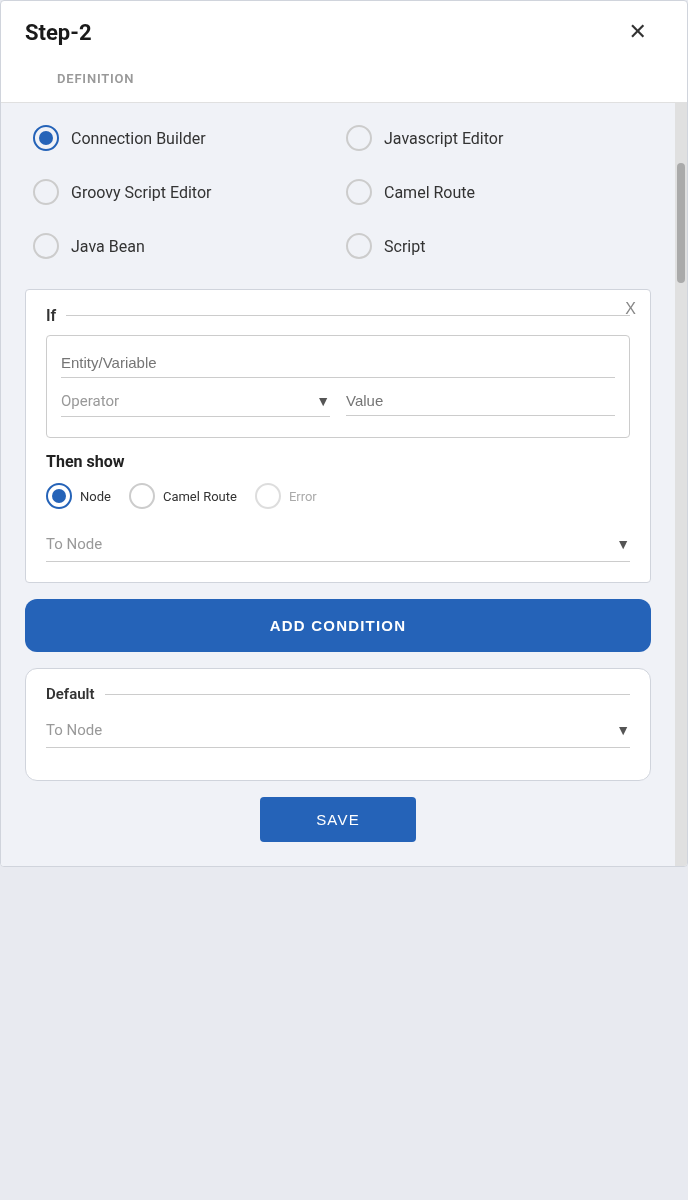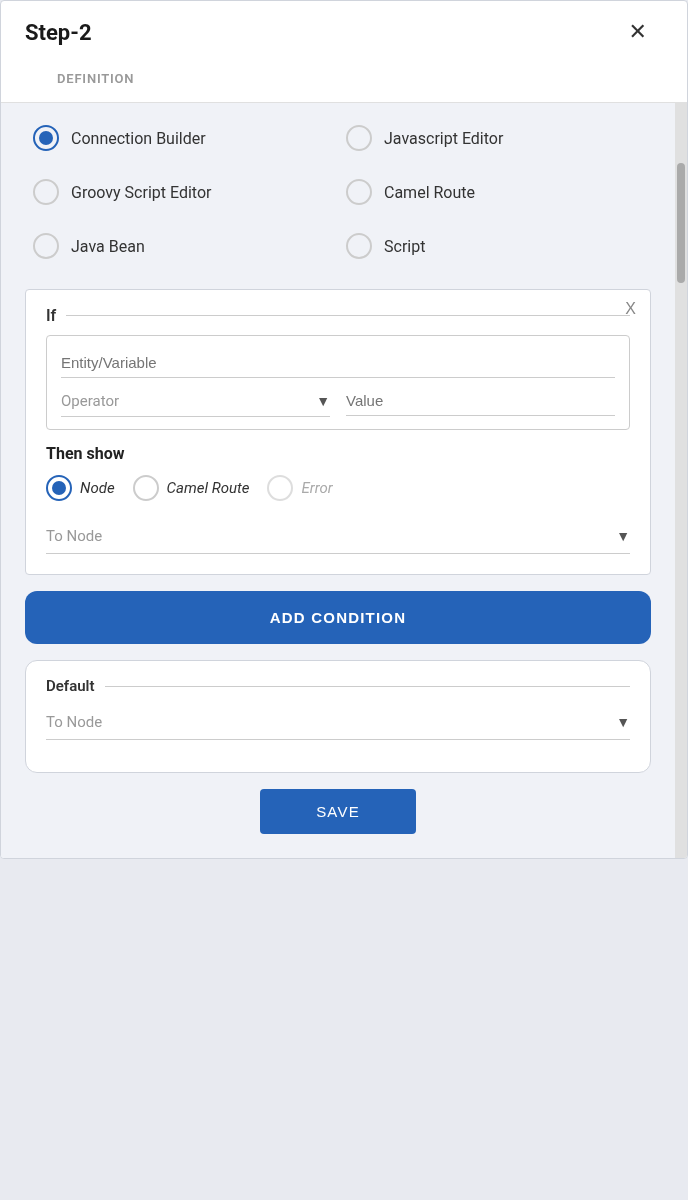--- a/index.html
+++ b/index.html
@@ -130,21 +130,21 @@
       color: #333;
     }
     .if-label-line {
       flex: 1;
       height: 1px;
       background: #ccc;
     }
     .if-box {
       border: 1px solid #ccc;
       border-radius: 4px;
-      padding: 12px 14px 12px 14px;
+      padding: 12px 14px 20px 14px;
       margin-bottom: 14px;
     }
     .if-input {
       width: 100%;
       border: none;
       border-bottom: 1px solid #ccc;
       outline: none;
       font-size: 15px;
       color: #999;
       padding: 6px 0 6px 0;
@@ -196,22 +196,21 @@
       gap: 18px;
       margin-bottom: 18px;
     }
     .then-option {
       display: flex;
       align-items: center;
       gap: 8px;
       cursor: pointer;
     }
     .then-option .radio-label {
-      font-size: 15px;
-      font-style: italic;
+      font-size: 13px;
     }
     .then-option .radio-circle.disabled {
       border-color: #bbb;
       opacity: 0.5;
     }
     .then-option .radio-label.disabled {
       color: #aaa;
     }
     .to-node-select {
       display: flex;

